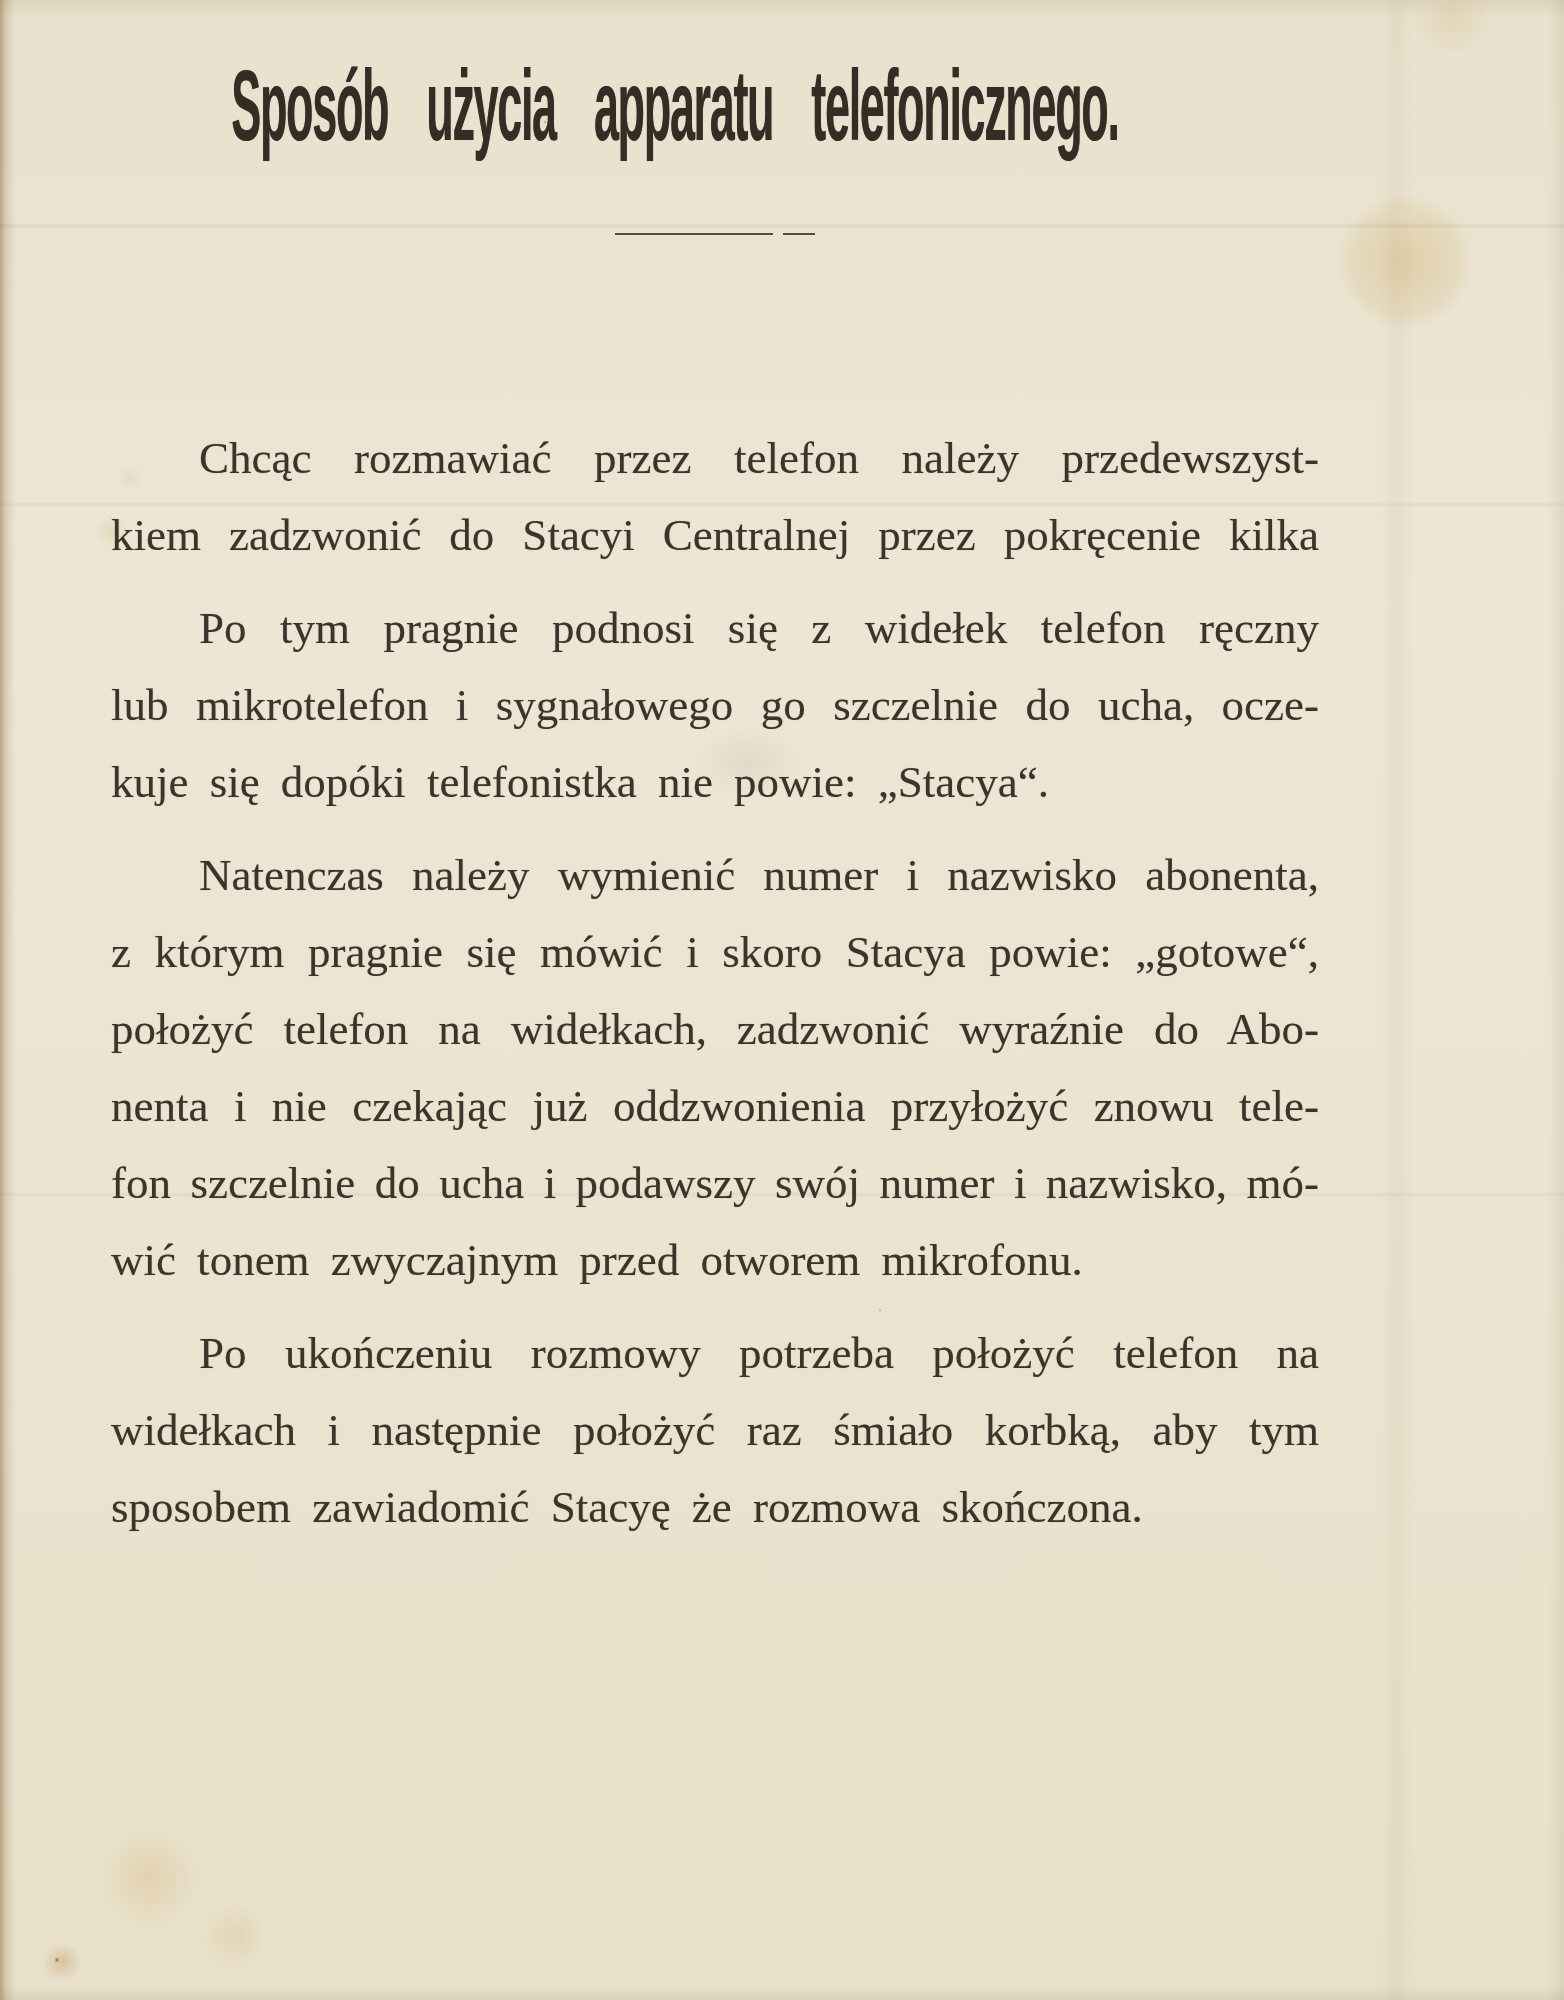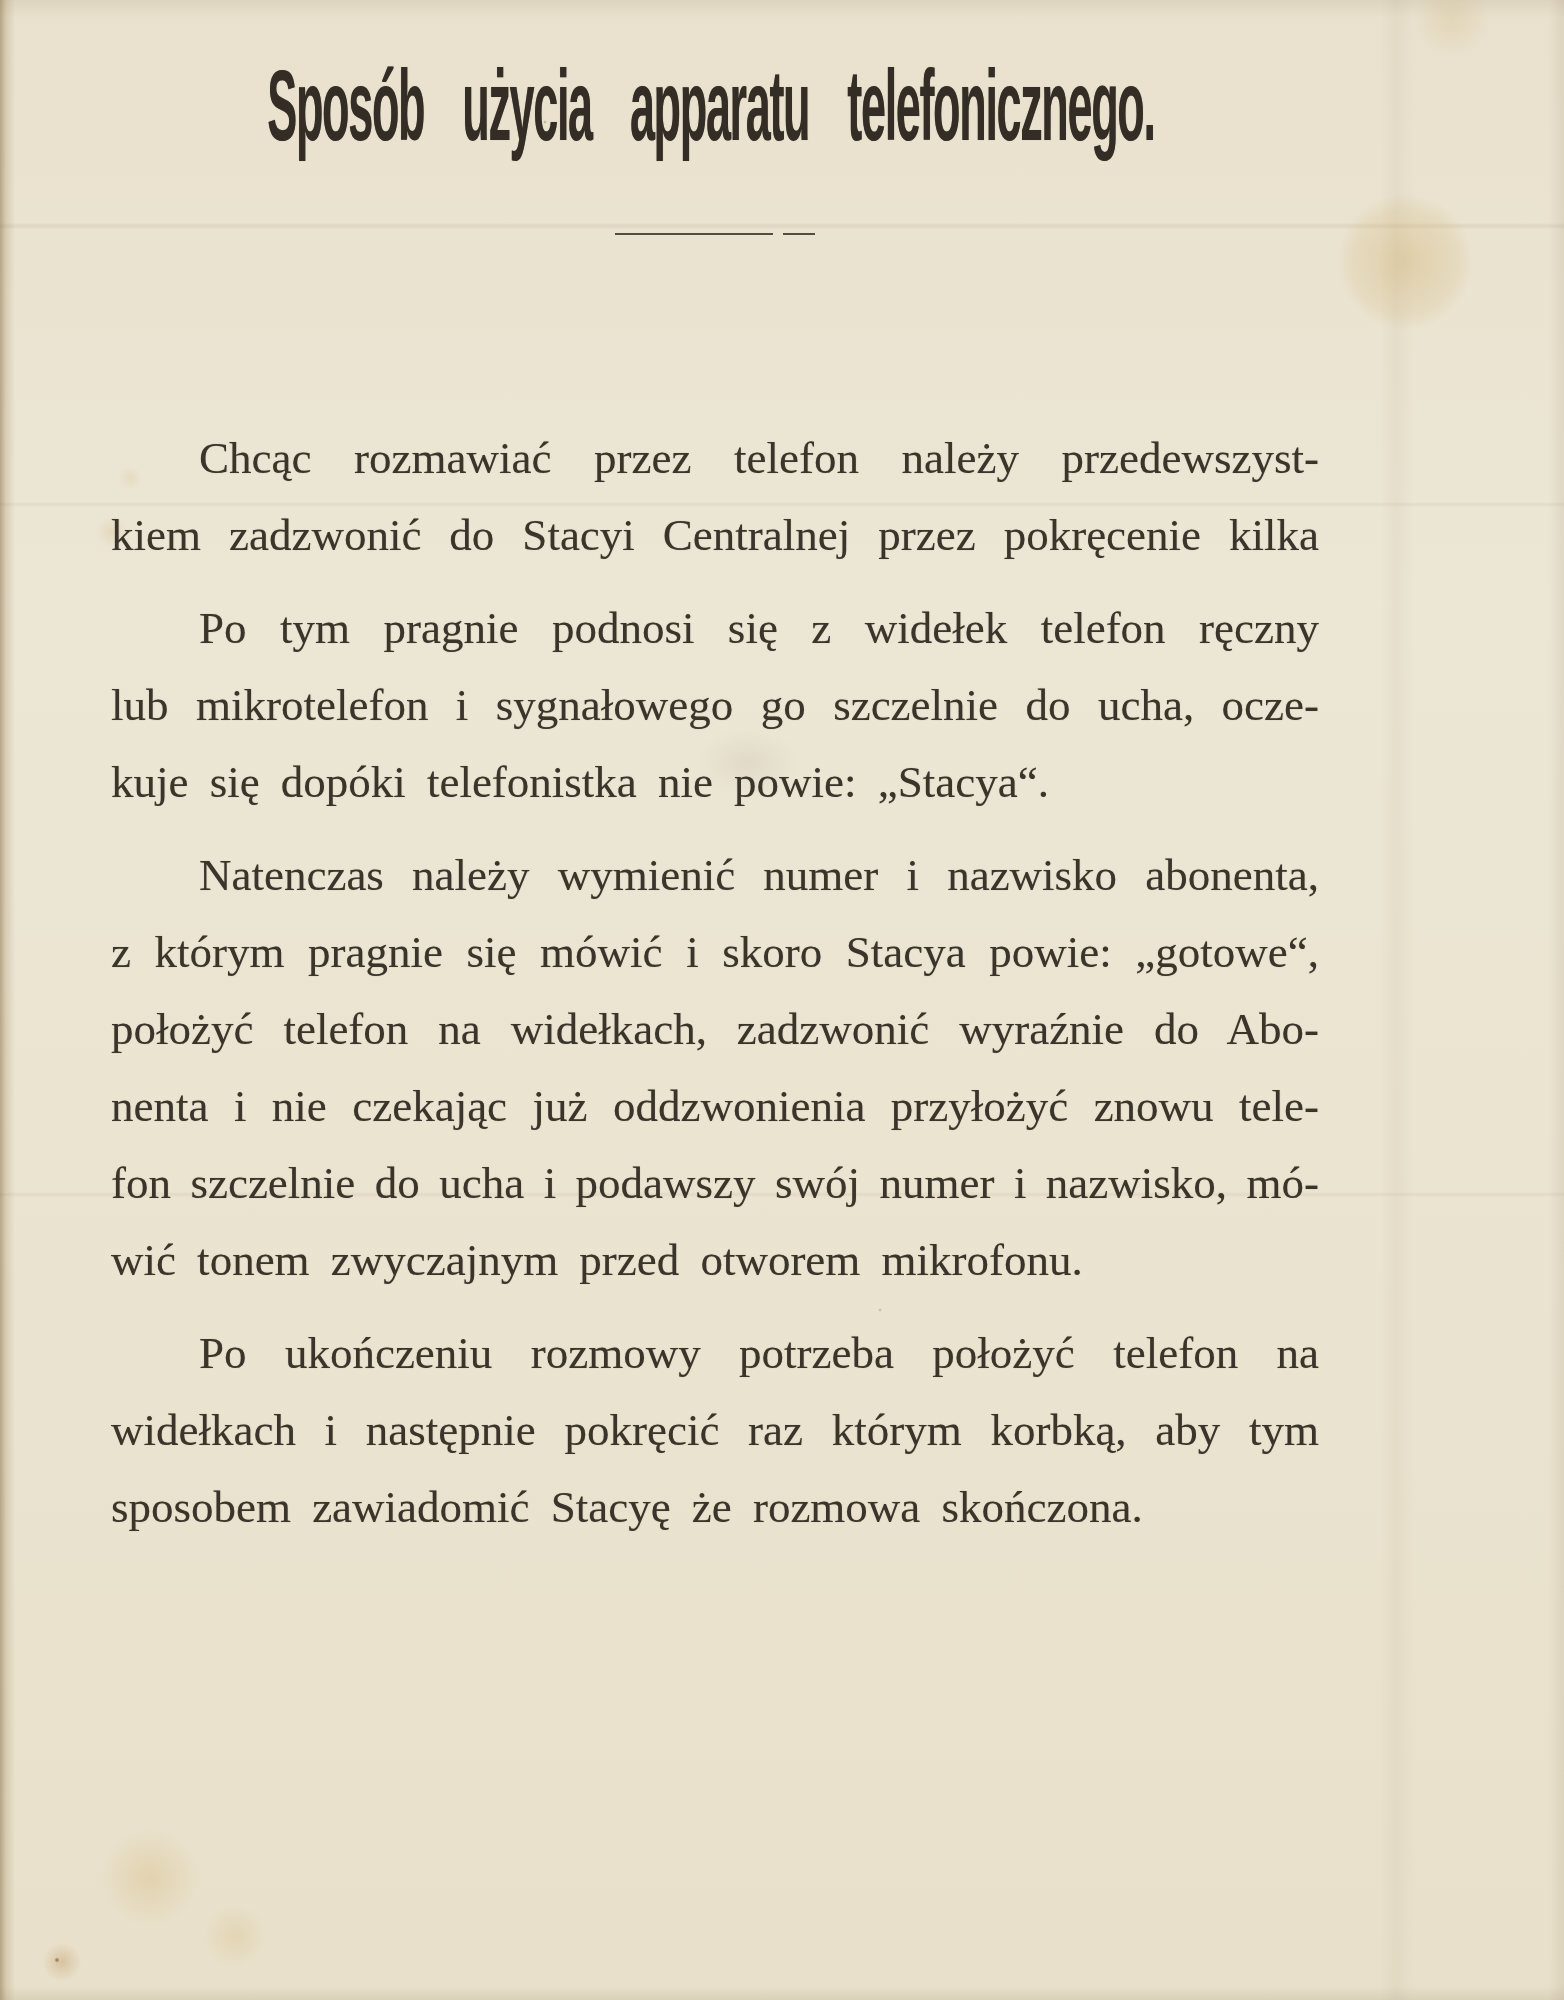--- a/index.html
+++ b/index.html
@@ -40,21 +40,20 @@
       linear-gradient(180deg, #e9e1cd 0%, #ece6d5 30%, #eae3cf 70%, #e8e0ca 100%);
   }
   .title-row {
     position: absolute;
     top: 50px;
     left: 0;
     width: 1350px;
     display: flex;
     justify-content: center;
     pointer-events: none;
-    padding-left: 36px;
   }
   .title-text {
     font-family: "Liberation Sans", sans-serif;
     font-weight: 700;
     font-size: 100px;
     line-height: 110px;
     letter-spacing: -3px;
     word-spacing: 60px;
     color: #332d25;
     white-space: nowrap;
@@ -132,18 +131,18 @@
       <div class="line indent">Natenczas należy wymienić numer i nazwisko abonenta,</div>
       <div class="line">z którym pragnie się mówić i skoro Stacya powie: „gotowe“,</div>
       <div class="line">położyć telefon na widełkach, zadzwonić wyraźnie do Abo-</div>
       <div class="line">nenta i nie czekając już oddzwonienia przyłożyć znowu tele-</div>
       <div class="line">fon szczelnie do ucha i podawszy swój numer i nazwisko, mó-</div>
       <div class="line end">wić tonem zwyczajnym przed otworem mikrofonu.</div>
     </div>
 
     <div class="para">
       <div class="line indent">Po ukończeniu rozmowy potrzeba położyć telefon na</div>
-      <div class="line">widełkach i następnie pokręcić raz którym korbką, aby tym</div>
+      <div class="line">widełkach i następnie położyć raz śmiało korbką, aby tym</div>
       <div class="line end">sposobem zawiadomić Stacyę że rozmowa skończona.</div>
     </div>
 
   </div>
 </div>
 
 </body></html>

